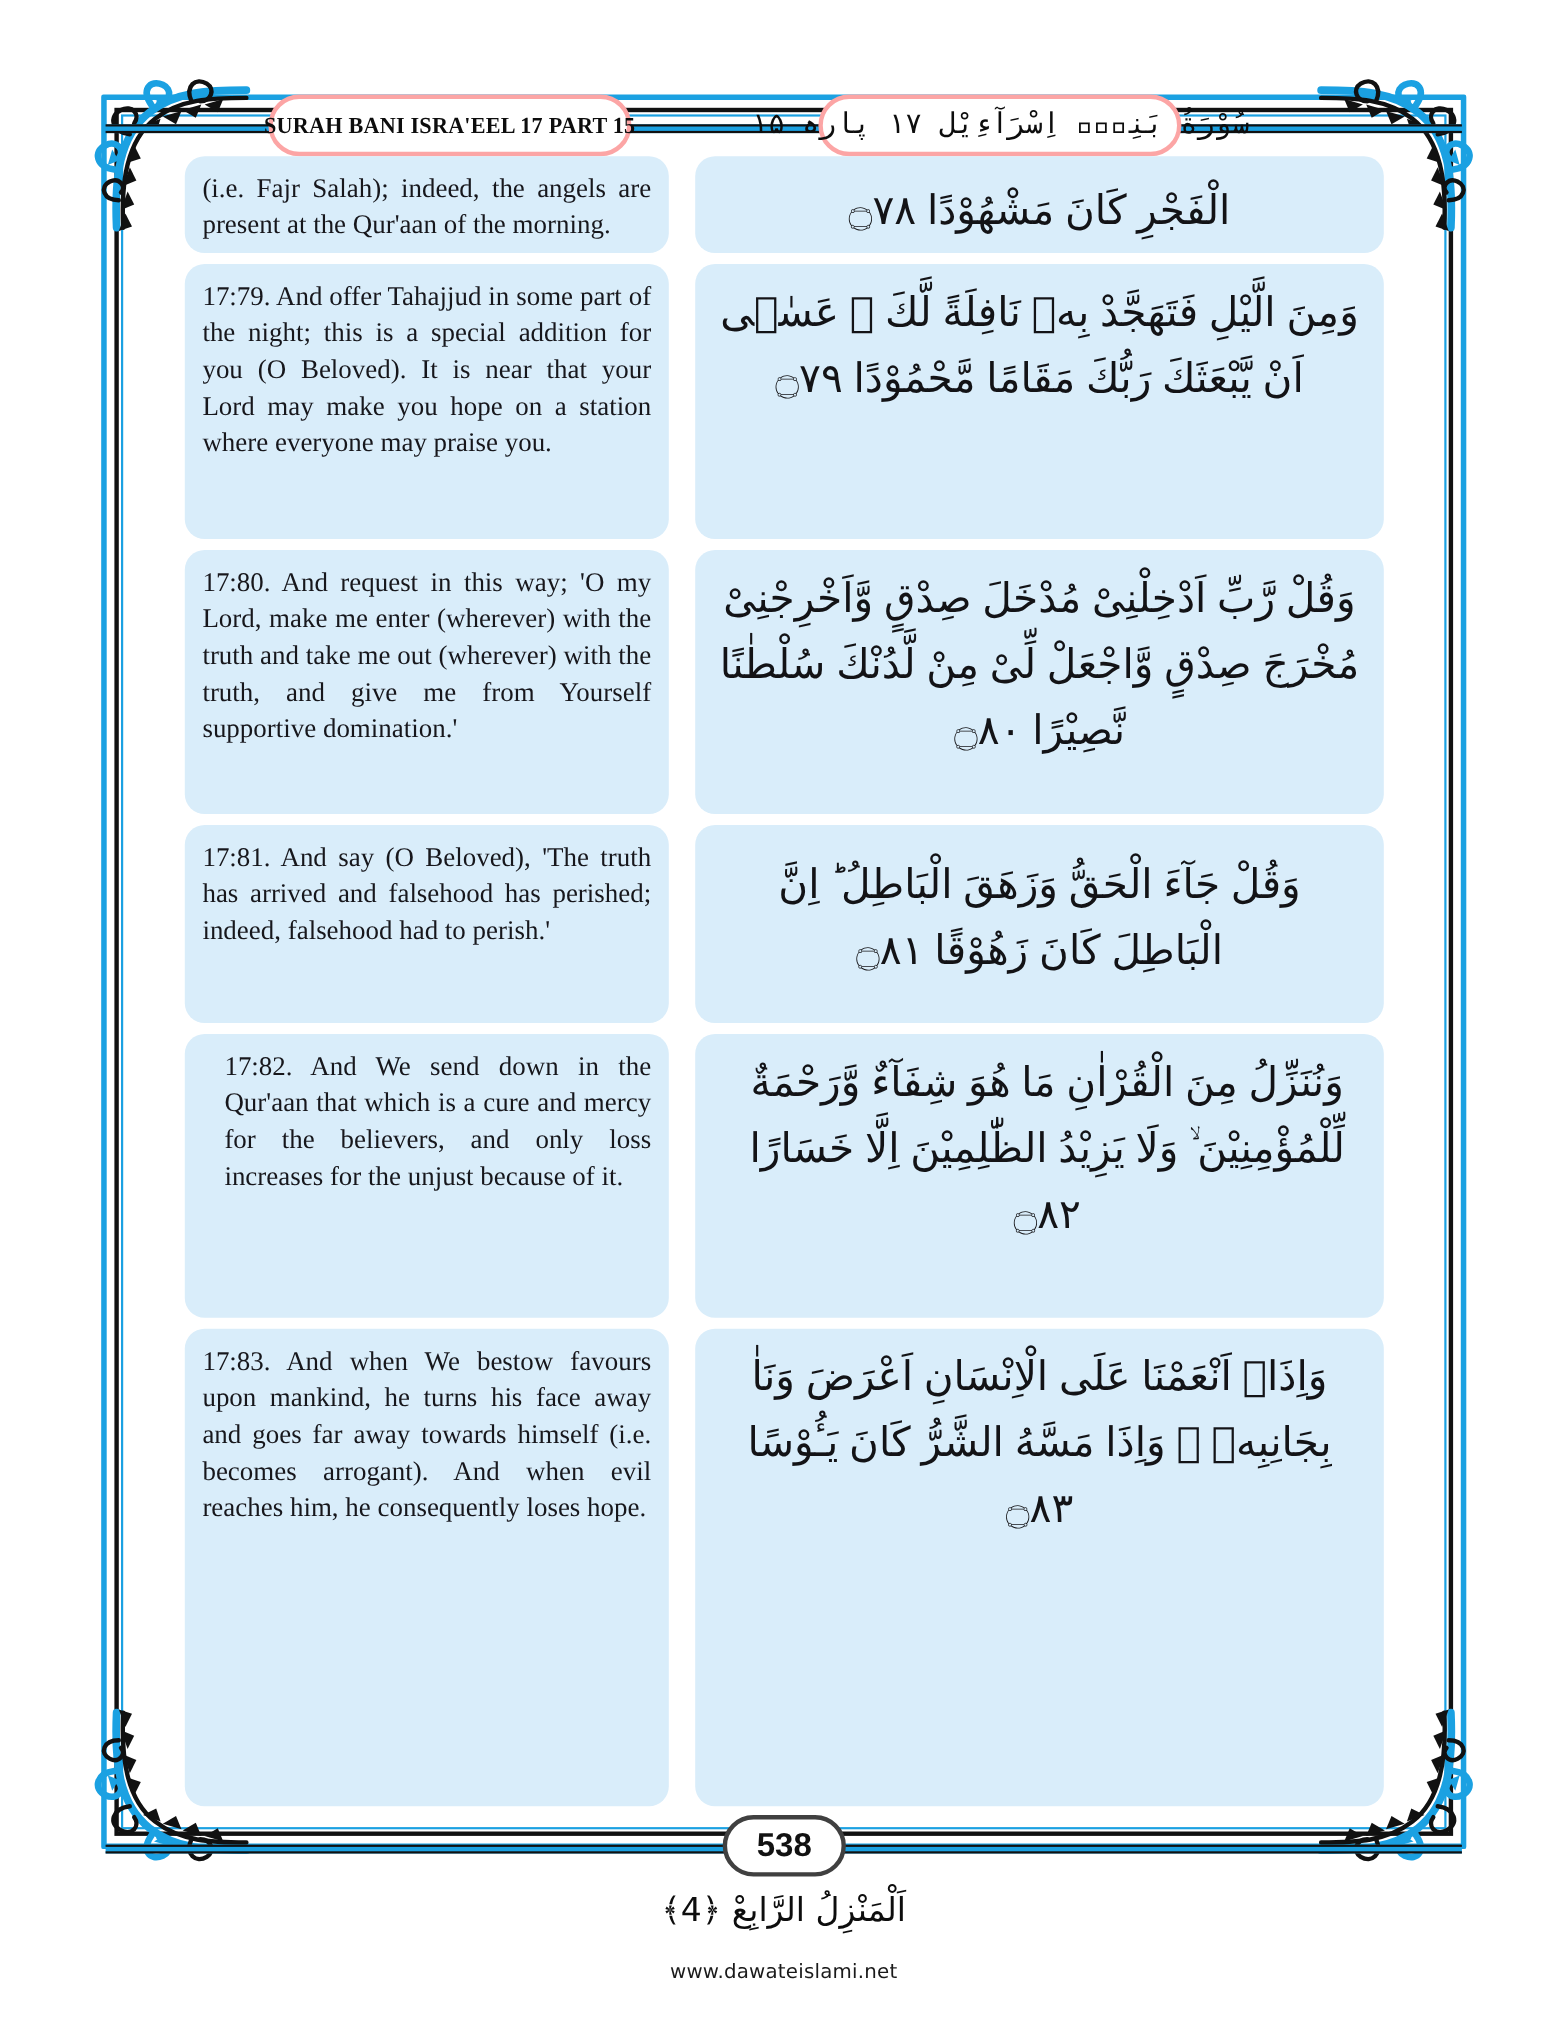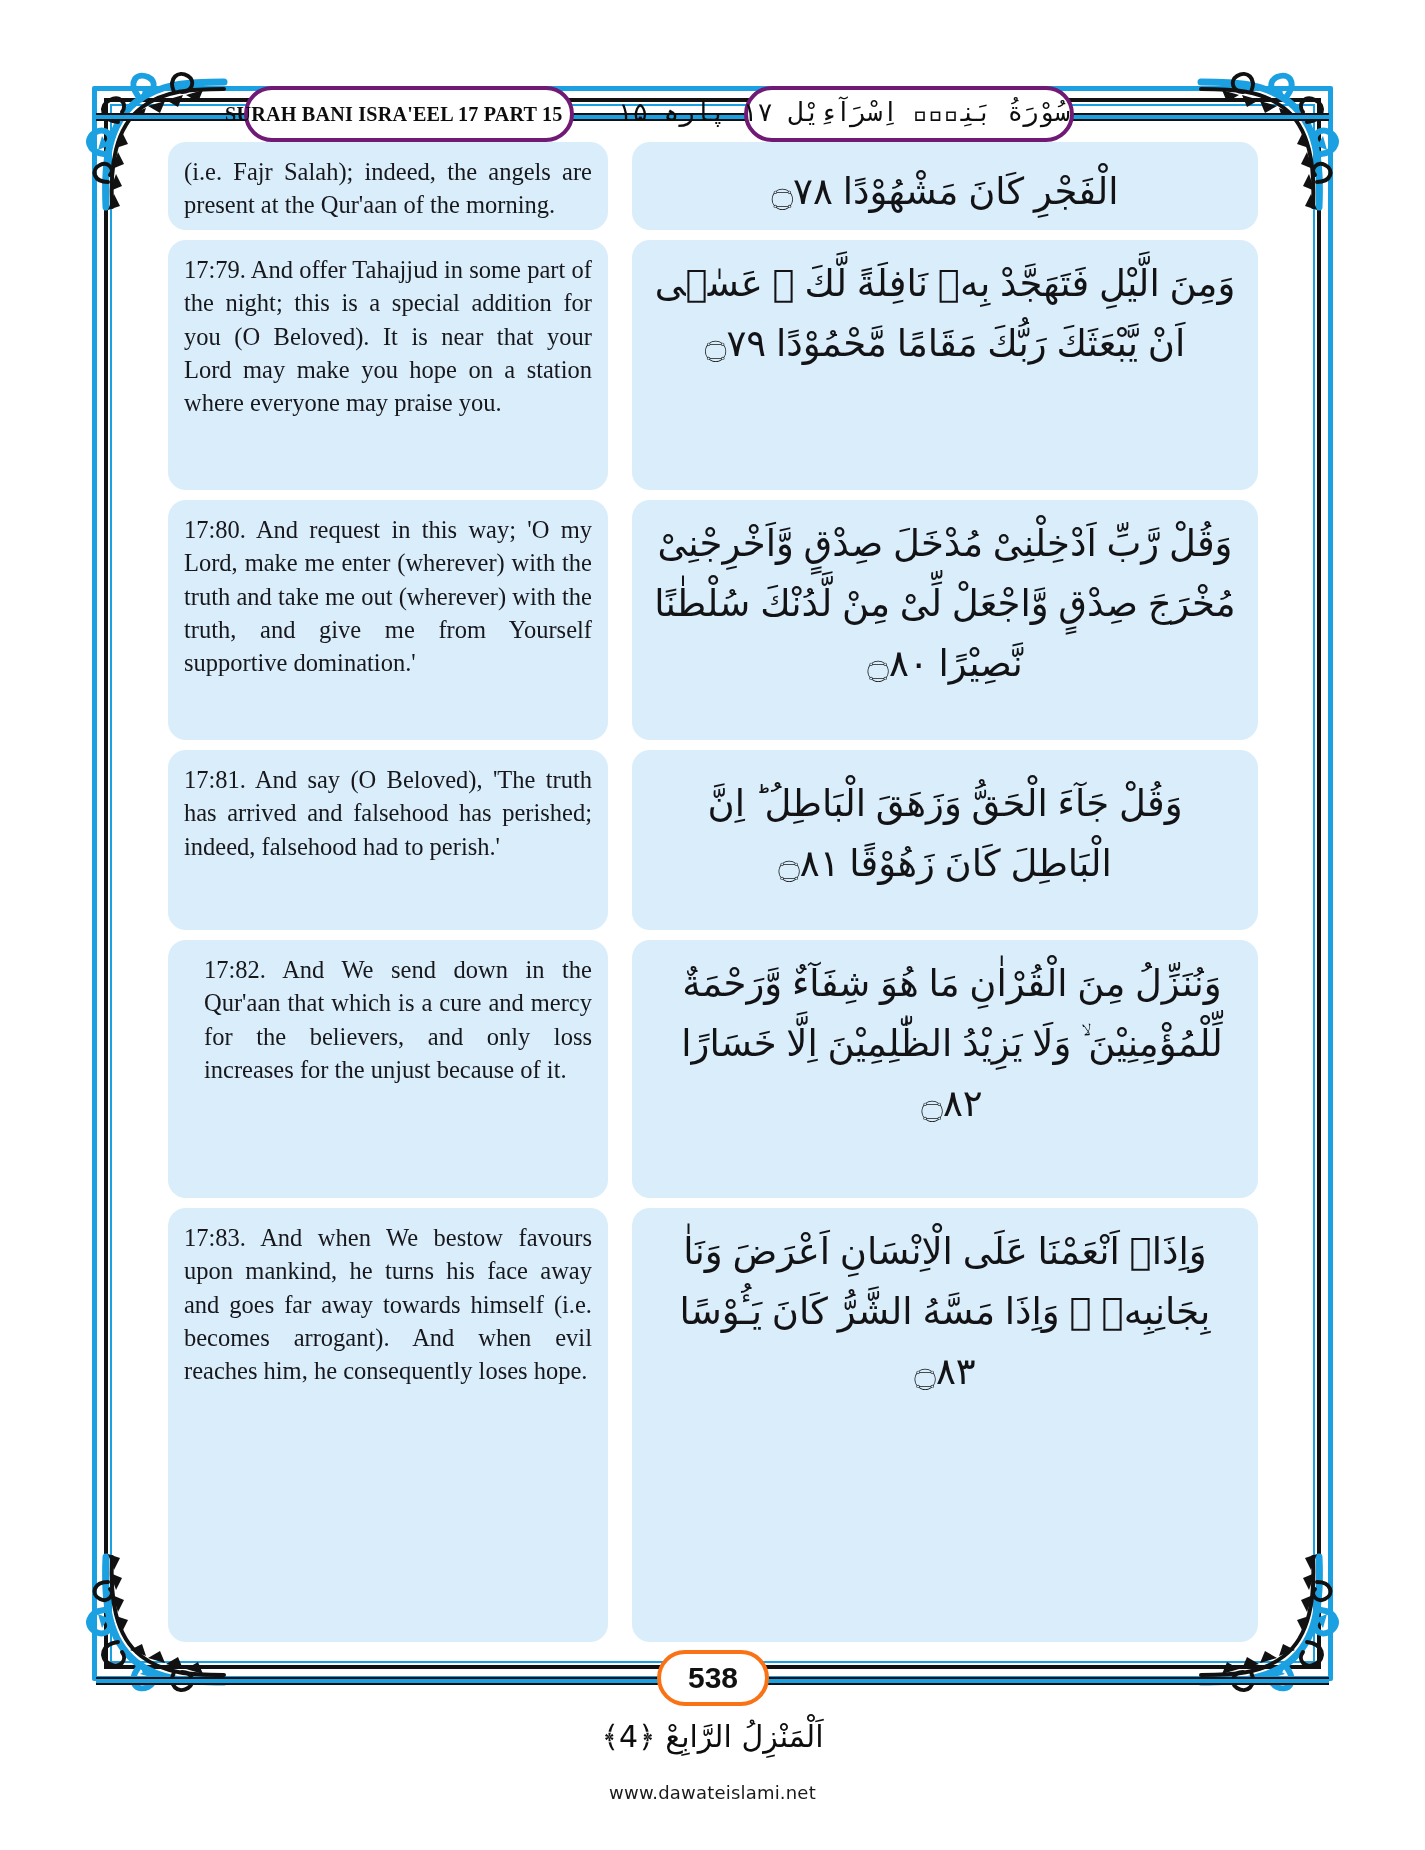--- a/index.html
+++ b/index.html
@@ -73,25 +73,25 @@
     background: #1ba1e2;
     border-top: 2px solid #111;
     border-bottom: 2px solid #111;
     box-sizing: border-box;
   }
   .hdr-pill {
     position: absolute;
     top: 0;
     height: 56px;
     background: #fff;
-    border: 4px solid #701a75;
+    border: 4px solid #fca5a5;
     border-radius: 30px;
     display: flex;
     align-items: center;
-    justify-content: flex-end;
+    justify-content: center;
     box-sizing: border-box;
   }
   .hdr-pill.left {
     left: 148px;
     width: 330px;
   }
   .hdr-pill.right {
     left: 648px;
     width: 330px;
   }
@@ -127,21 +127,21 @@
     background: #1ba1e2;
     border-top: 2px solid #111;
     border-bottom: 2px solid #111;
     box-sizing: border-box;
   }
   .page-pill {
     position: absolute;
     left: 561px; top: 0;
     width: 112px; height: 56px;
     background: #fff;
-    border: 4px solid #f97316;
+    border: 4px solid #404040;
     border-radius: 30px;
     display: flex;
     align-items: center;
     justify-content: center;
     box-sizing: border-box;
   }
   .page-number {
     font-family: "Liberation Sans", sans-serif;
     font-weight: bold;
     font-size: 30px;

